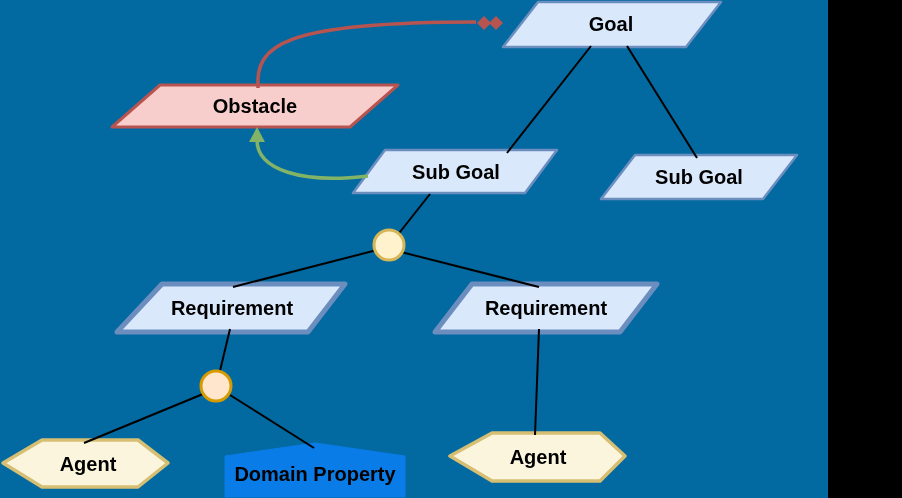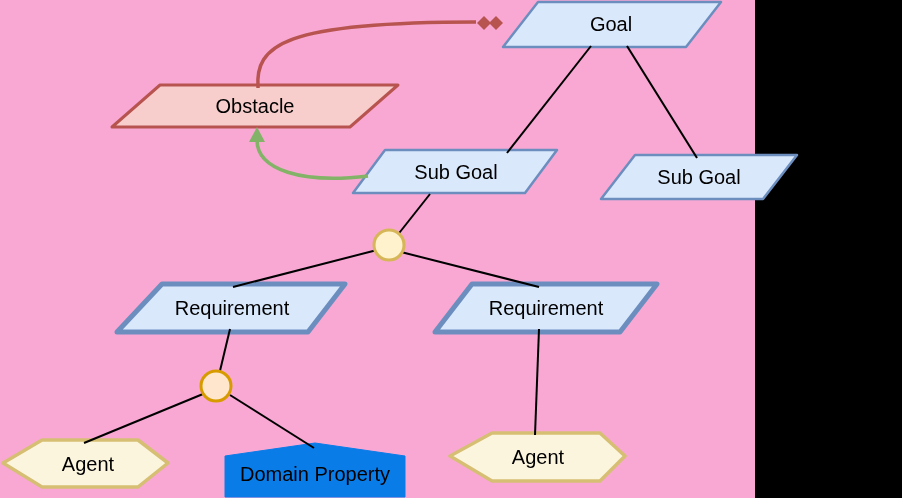--- a/index.html
+++ b/index.html
@@ -6,23 +6,24 @@
     margin: 0;
     padding: 0;
     background: #000000;
     width: 902px;
     height: 498px;
     overflow: hidden;
     font-family: "Liberation Sans", sans-serif;
   }
   .canvas-wrap {
     position: relative;
-    width: 755px;
+    width: 828px;
     height: 498px;
-    background: #f9a8d4;
+    background: #0369a1;
+    font-weight: bold;
   }
   svg { display: block; }
   text {
     font-family: "Liberation Sans", sans-serif;
     font-size: 20px;
     fill: #000000;
   }
   .node { stroke-linejoin: round; }
   .edge { fill: none; }
 </style>

